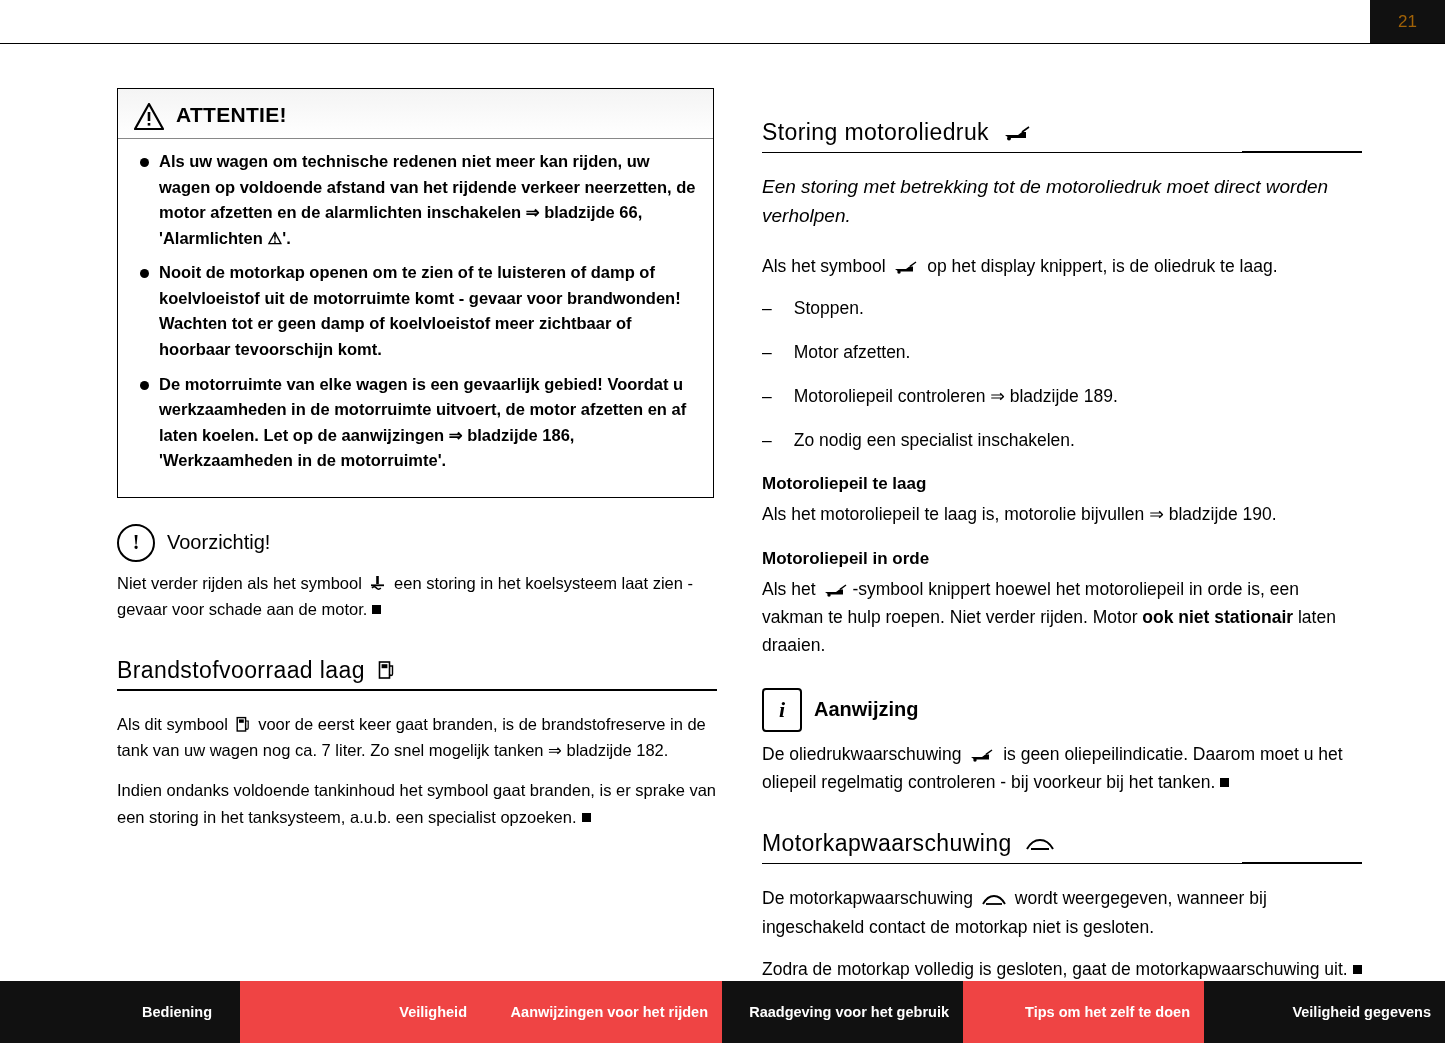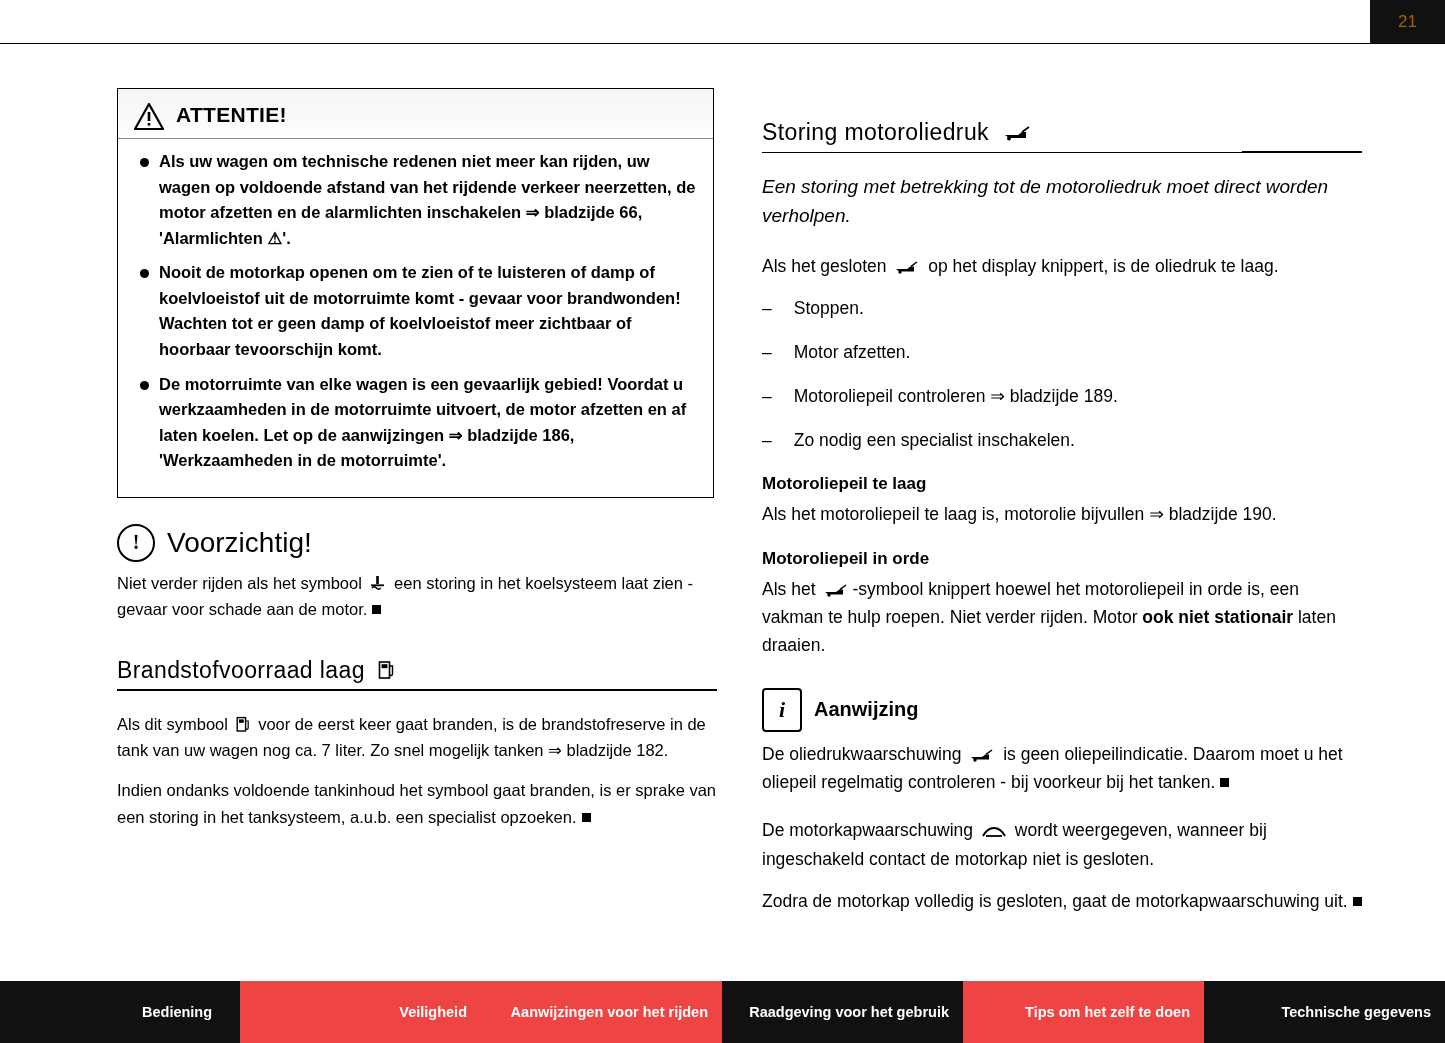--- a/index.html
+++ b/index.html
@@ -109,21 +109,21 @@
   .bold { font-weight: bold; }
   
   .caution-head {
     display: flex;
     align-items: center;
     gap: 12px;
     margin-top: 26px;
     margin-bottom: 8px;
   }
   .caution-title {
-    font-size: 28px;
+    font-size: 20px;
     font-family: "Liberation Sans", sans-serif;
   }
   .circle-excl {
     width: 34px; height: 34px;
     border: 2px solid #000;
     border-radius: 50%;
     display: flex; align-items: center; justify-content: center;
     font-size: 20px; font-weight: bold;
     font-family: "Liberation Serif", serif;
   }
@@ -337,21 +337,21 @@
           </svg>
         </span>
       </div>
       <div class="rule"></div>
       <div class="top-rule-short"></div>
     </div>
 
     <p class="lead-italic">Een storing met betrekking tot de motoroliedruk moet direct worden verholpen.</p>
 
     <p class="rbody">
-      <span>Als het gesloten</span>
+      <span>Als het symbool</span>
       <span class="sym">
         <svg width="26" height="15" viewBox="0 0 26 15">
           <path d="M2 9 h11 l3.4 -2.6 h3.6 v5 h-14.6 z" fill="#000"></path>
           <path d="M17 6.4 l6 -4.4" stroke="#000" stroke-width="1.4" fill="none"></path>
           <circle cx="6" cy="12" r="1.7" fill="#000"></circle>
         </svg>
       </span>
       <span>op het display knippert, is de oliedruk te laag.</span>
     </p>
 
@@ -400,20 +400,33 @@
       <span class="sym">
         <svg width="26" height="15" viewBox="0 0 26 15">
           <path d="M2 9 h11 l3.4 -2.6 h3.6 v5 h-14.6 z" fill="#000"></path>
           <path d="M17 6.4 l6 -4.4" stroke="#000" stroke-width="1.4" fill="none"></path>
           <circle cx="6" cy="12" r="1.7" fill="#000"></circle>
         </svg>
       </span>
       <span>is geen oliepeilindicatie. Daarom moet u het oliepeil regelmatig controleren - bij voorkeur bij het tanken.</span><span class="sq"></span>
     </p>
 
+    <div class="sec-head">
+      <div class="sec-title">
+        <span>Motorkapwaarschuwing</span>
+        <span class="sym">
+          <svg width="30" height="16" viewBox="0 0 30 16">
+            <path d="M2 13 q5 -9 13 -9 q8 0 13 9" fill="none" stroke="#000" stroke-width="2"></path>
+            <path d="M6 13 h18" stroke="#000" stroke-width="2"></path>
+          </svg>
+        </span>
+      </div>
+      <div class="rule"></div>
+      <div class="top-rule-short"></div>
+    </div>
     <div class="sec-gap"></div>
 
     <p class="rbody">
       <span>De motorkapwaarschuwing</span>
       <span class="sym">
         <svg width="26" height="14" viewBox="0 0 26 14">
           <path d="M2 11 q4.4 -8 11 -8 q6.6 0 11 8" fill="none" stroke="#000" stroke-width="1.8"></path>
           <path d="M5 11 h16" stroke="#000" stroke-width="1.8"></path>
         </svg>
       </span>
@@ -434,17 +447,17 @@
     <div class="f-cell f-grey" style="width:241px">
       <span>Aanwijzingen voor het rijden</span>
     </div>
     <div class="f-cell f-dark" style="width:241px">
       <span>Raadgeving voor het gebruik</span>
     </div>
     <div class="f-cell f-grey" style="width:241px">
       <span>Tips om het zelf te doen</span>
     </div>
     <div class="f-cell f-dark" style="width:241px">
-      <span>Technische gegevens</span>
+      <span>Veiligheid gegevens</span>
     </div>
   </div>
 
 </div>
 
 </body></html>

